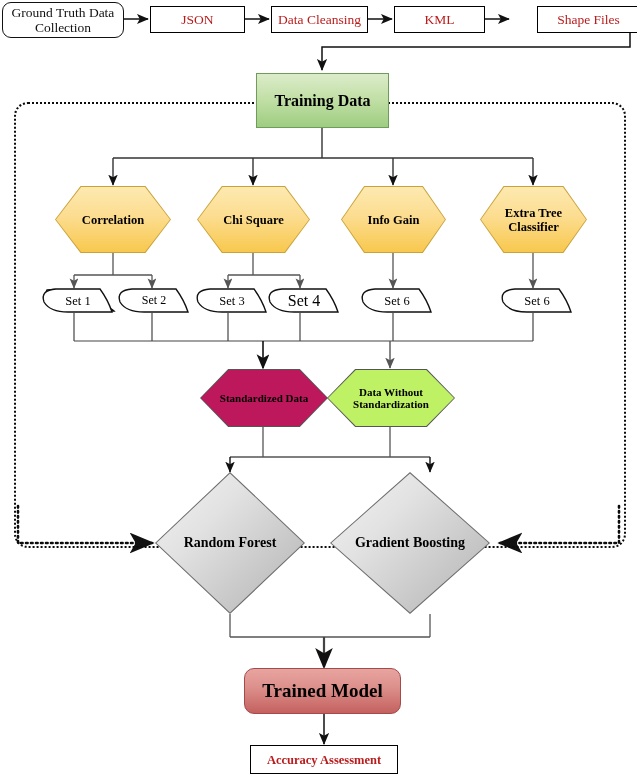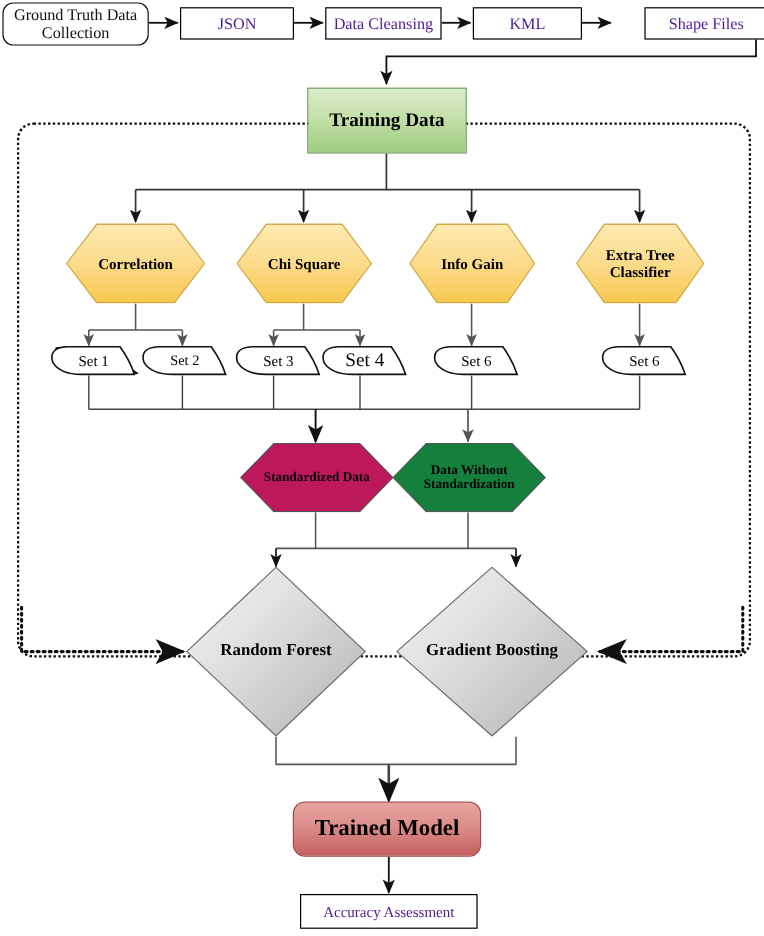--- a/index.html
+++ b/index.html
@@ -9,21 +9,21 @@
   }
   #canvas{position:absolute;left:0;top:0;width:610px;height:780px;}
   svg.layer{position:absolute;left:0;top:0;width:637px;height:780px;pointer-events:none;}
 
   .node{position:absolute;box-sizing:border-box;display:flex;align-items:center;justify-content:center;text-align:center;}
   .node span{display:block;line-height:1.12;}
 
   
   .rectbox{
     background:#ffffff;border:1.6px solid #000;
-    font-size:13.5px;color:#4c1d95;
+    font-size:13.5px;color:#b91c1c;
   }
   .rectbox.small{font-size:12.5px;}
 
   
   .roundbox{
     background:#ffffff;border:1.6px solid #111;border-radius:9px;
     font-size:13.5px;color:#111;
   }
 
   
@@ -288,21 +288,21 @@
     <div class="hexshadow"></div>
     <div class="hexface node" style="position:absolute;background:#be185d;font-weight:bold;font-size:11px;
                 -webkit-clip-path:polygon(22% 0%,78% 0%,100% 50%,78% 100%,22% 100%,0% 50%);
                 clip-path:polygon(22% 0%,78% 0%,100% 50%,78% 100%,22% 100%,0% 50%);">
       <span>Standardized Data</span>
     </div>
   </div>
 
   <div class="hexwrap hexw" style="left:327px;top:369px;width:128px;height:58px;">
     <div class="hexshadow"></div>
-    <div class="hexface node" style="position:absolute;background:#15803d;font-weight:bold;font-size:11px;
+    <div class="hexface node" style="position:absolute;background:#bef264;font-weight:bold;font-size:11px;
                 -webkit-clip-path:polygon(22% 0%,78% 0%,100% 50%,78% 100%,22% 100%,0% 50%);
                 clip-path:polygon(22% 0%,78% 0%,100% 50%,78% 100%,22% 100%,0% 50%);">
       <span>Data Without Standardization</span>
     </div>
   </div>
 
   <div class="diamondwrap" style="left:155px;top:472px;width:150px;height:142px;">
     <div class="dshadow"></div>
     <div class="dface">
       <span>Random Forest</span>
@@ -313,17 +313,17 @@
     <div class="dshadow"></div>
     <div class="dface">
       <span>Gradient Boosting</span>
     </div>
   </div>
 
   <div class="node redbox" style="left:244px;top:668px;width:157px;height:46px;">
     <span>Trained Model</span>
   </div>
 
-  <div class="node rectbox small" style="left:250px;top:745px;width:148px;height:29px;">
+  <div class="node rectbox small" style="left:250px;top:745px;width:148px;height:29px;font-weight:bold;">
     <span>Accuracy Assessment</span>
   </div>
 
 </div>
 
 </body></html>

